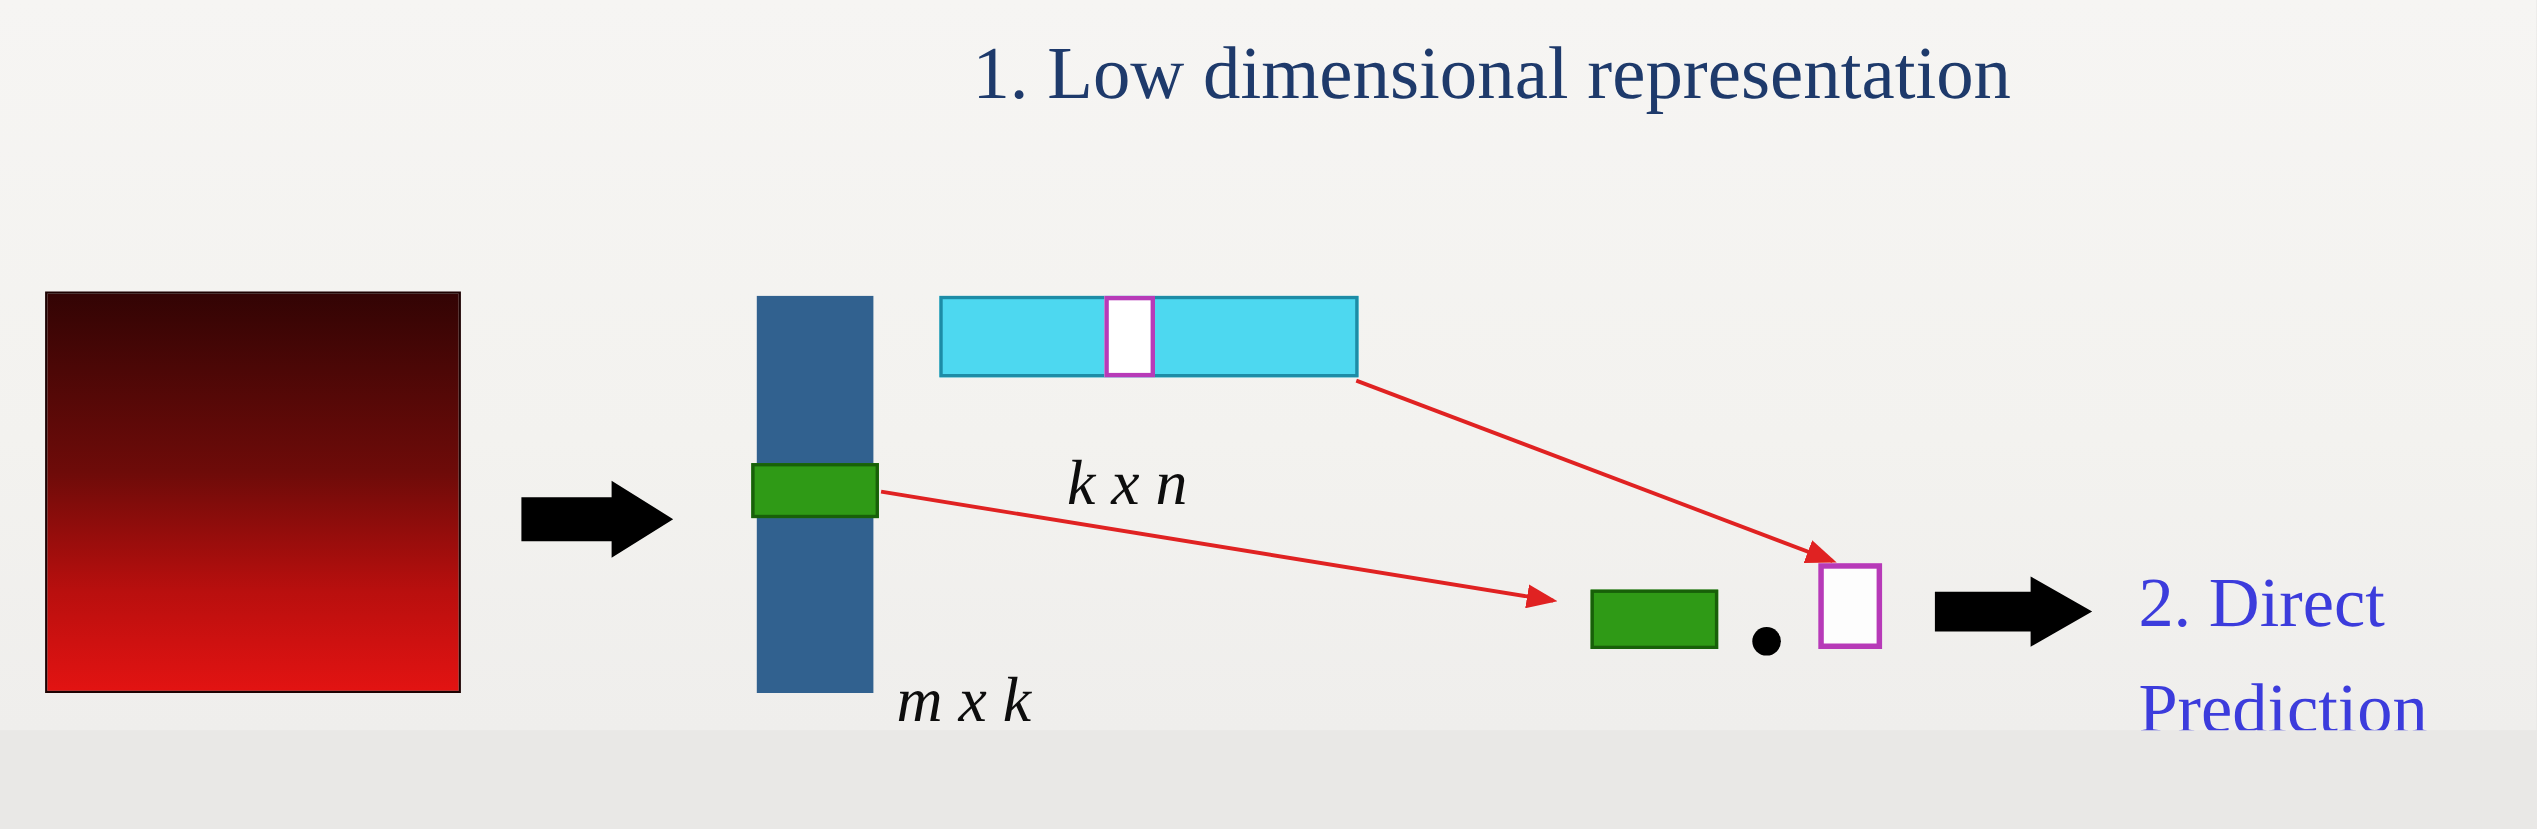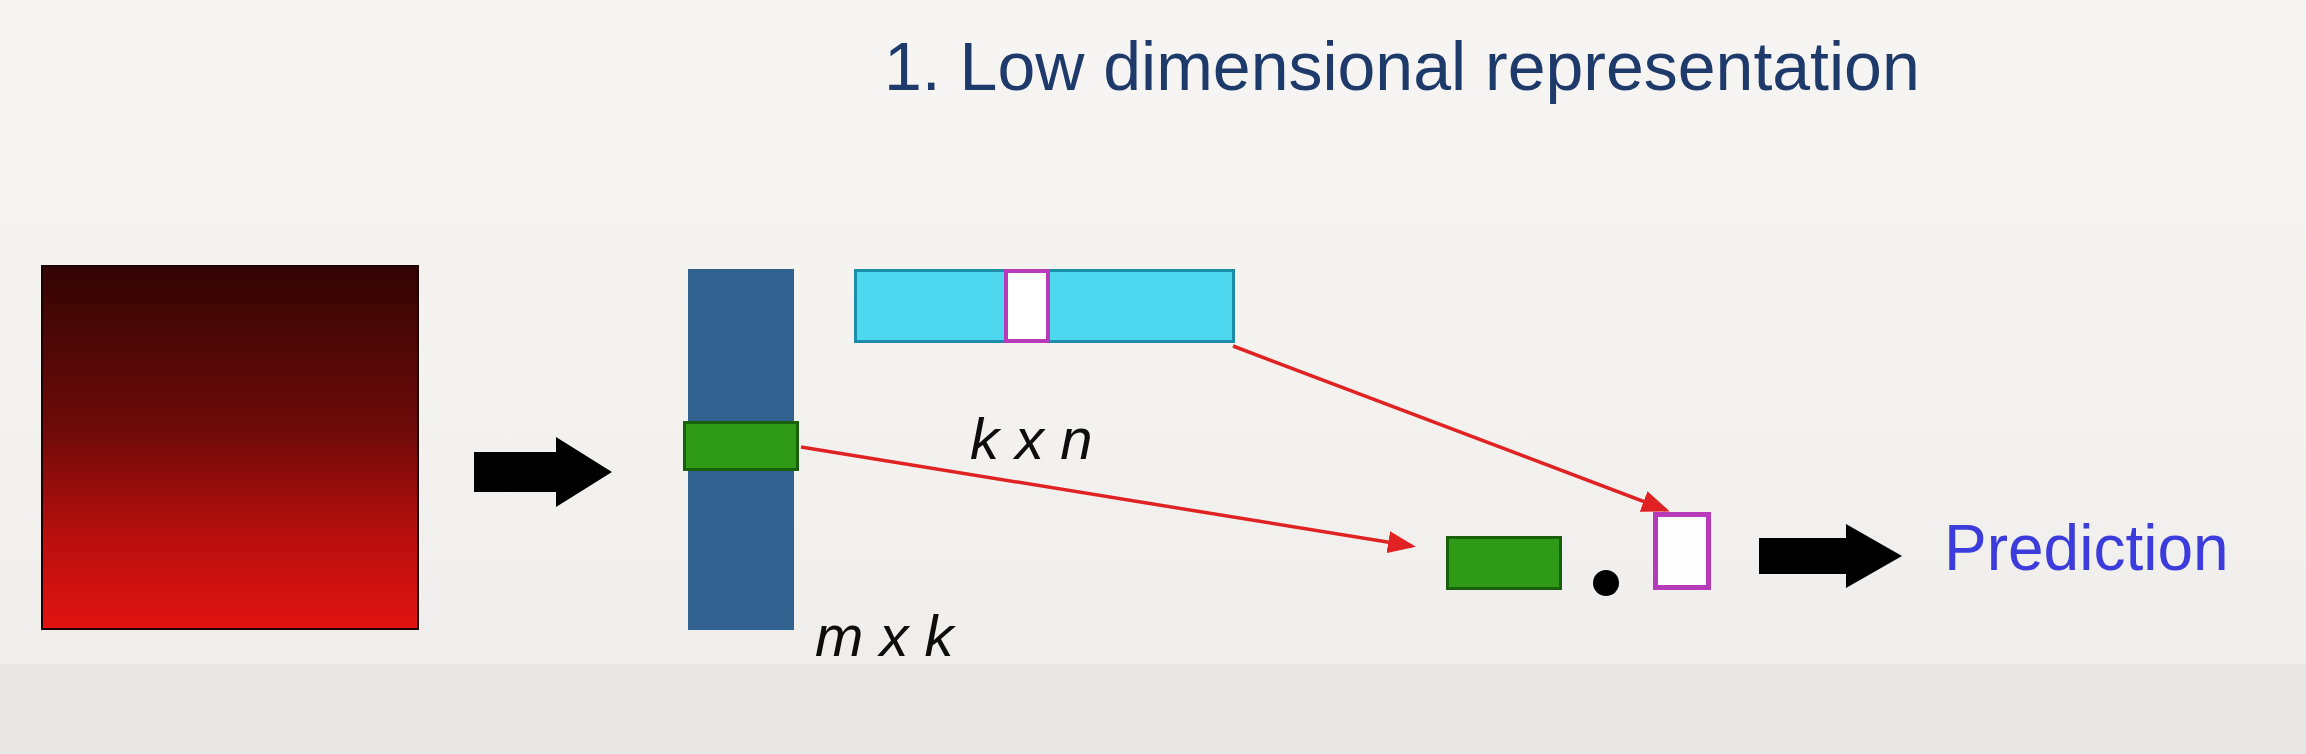--- a/index.html
+++ b/index.html
@@ -1,20 +1,20 @@
 <!DOCTYPE html>
 <html><head>
 <meta charset="utf-8">
 <style>
   html,body { margin:0; padding:0; background:#e9e8e6; }
   .canvas {
     position:relative;
     width:2306px; height:664px;
     background:linear-gradient(180deg,#f6f5f3 0%, #f3f2ef 60%, #efeeec 100%);
-    font-family:Liberation Sans, sans-serif;
+    font-family:Liberation Serif, serif;
     overflow:hidden;
   }
 
   
   .title-block { position:absolute; left:884px; top:26px; color:#1e3a6b; }
   .title-line { font-size:68px; line-height:1.2; white-space:nowrap; }
   .math-italic { font-style:italic; }
 
   
   .matrix-red {
@@ -100,16 +100,17 @@
         <path d="M0,0 L28,11 L0,22 Z" fill="#e02222"></path>
       </marker>
     </defs>
     <line x1="801" y1="447" x2="1412" y2="546" stroke="#e02222" stroke-width="3.5" marker-end="url(#redhead)"></line>
     <line x1="1233" y1="346" x2="1666" y2="510" stroke="#e02222" stroke-width="3.5" marker-end="url(#redhead)"></line>
     <polygon points="474,452 556,452 556,437 612,472 556,507 556,492 474,492" fill="#000000"></polygon>
     <polygon points="1759,538 1846,538 1846,524 1902,556 1846,588 1846,574 1759,574" fill="#000000"></polygon>
   </svg>
 
   <div class="result-text">
+    <div>2. Direct</div>
     <div>Prediction</div>
   </div>
 
 </div>
 
 </body></html>

